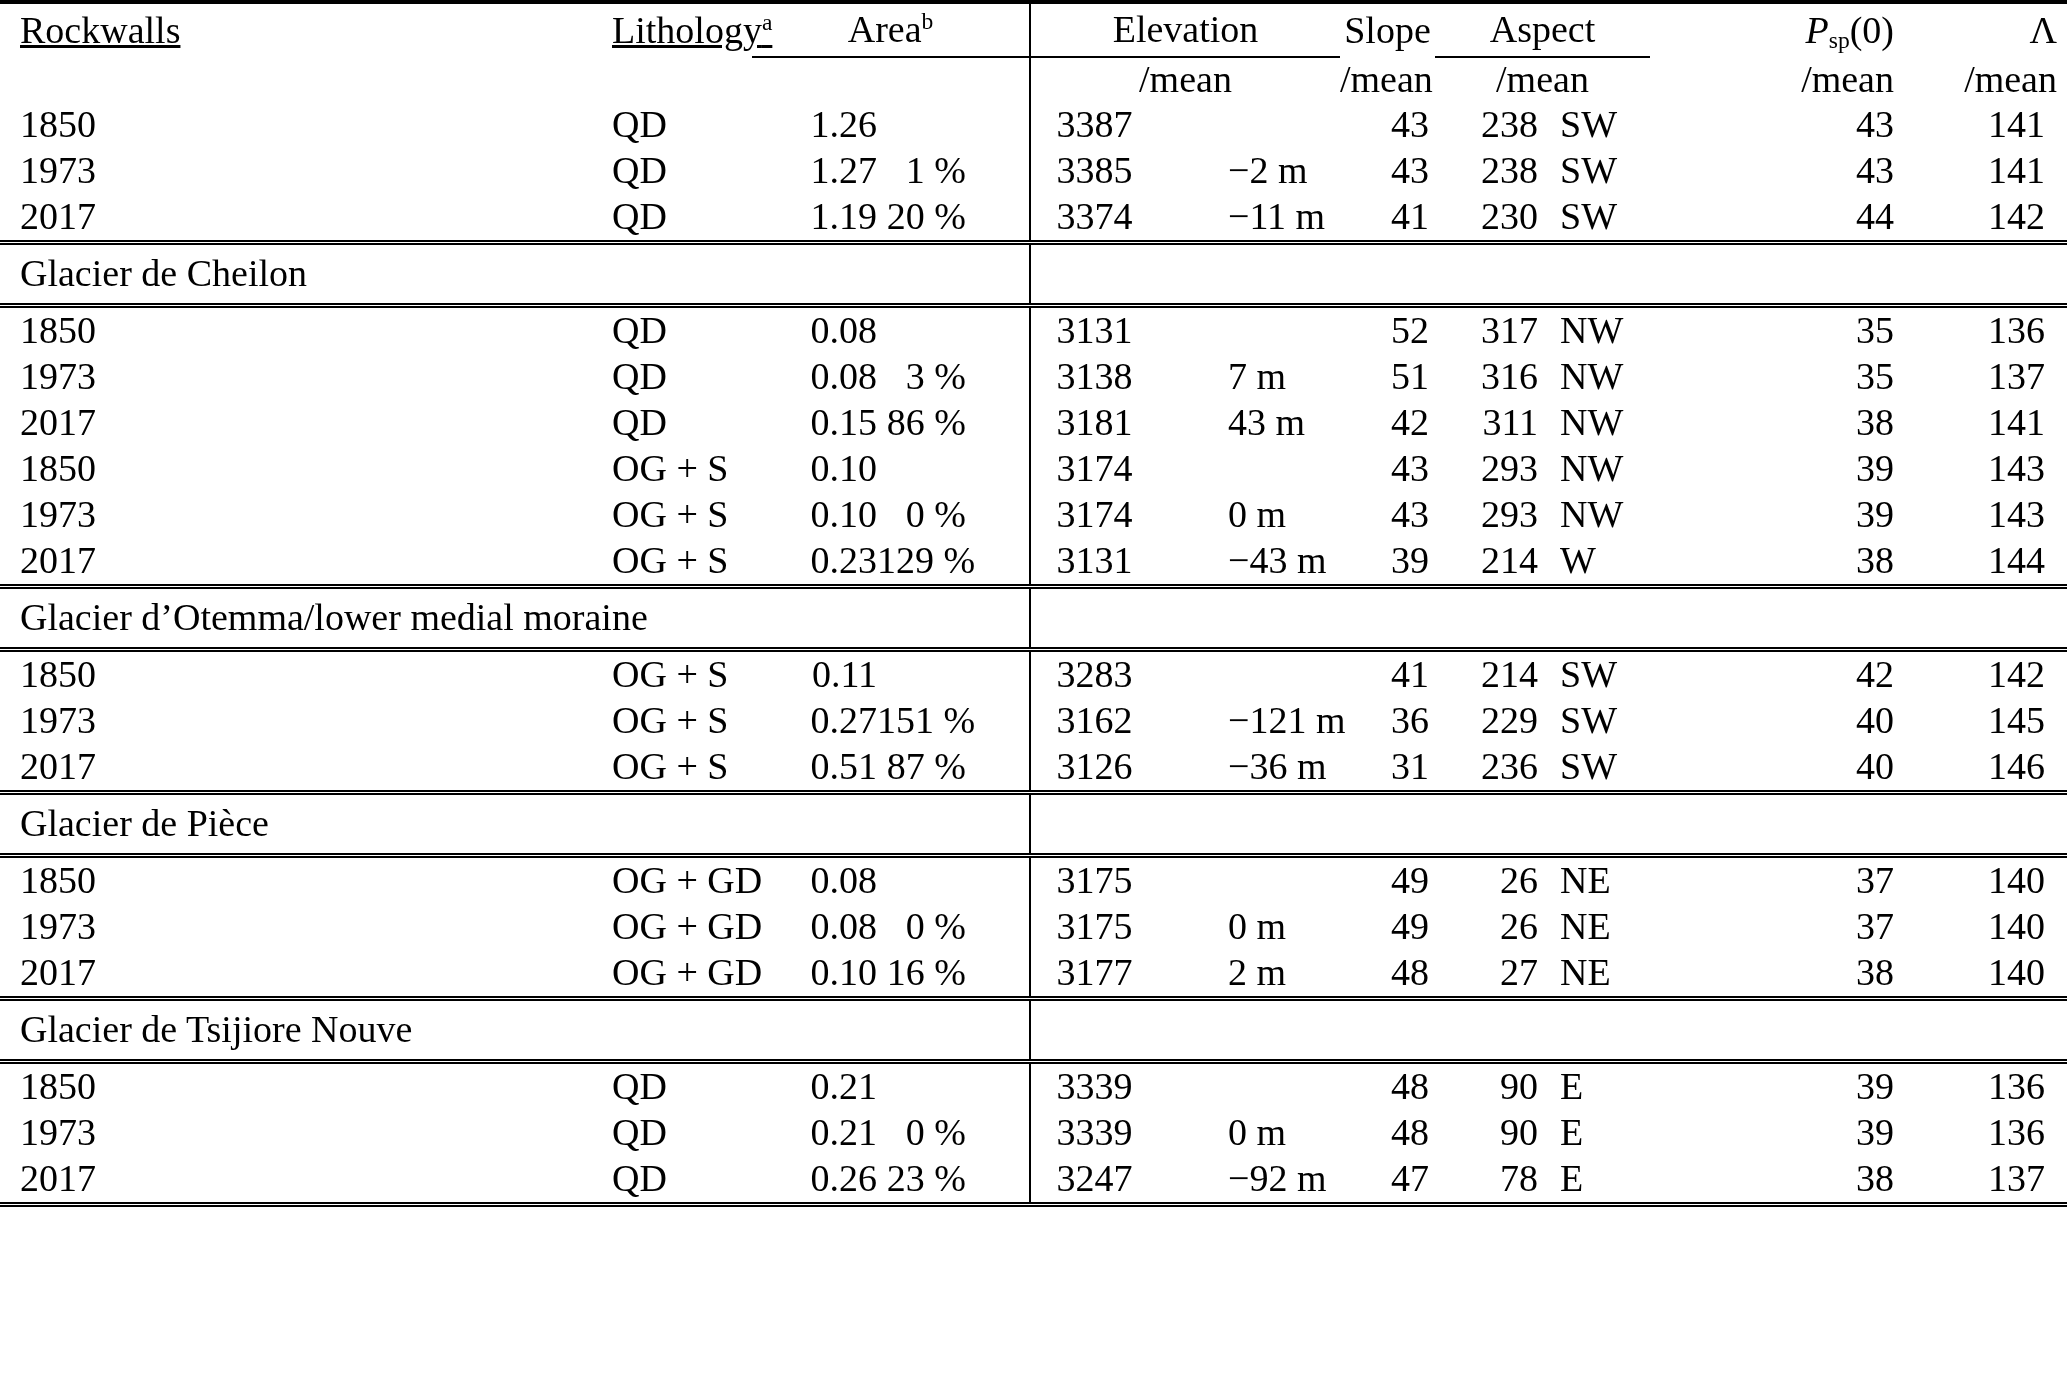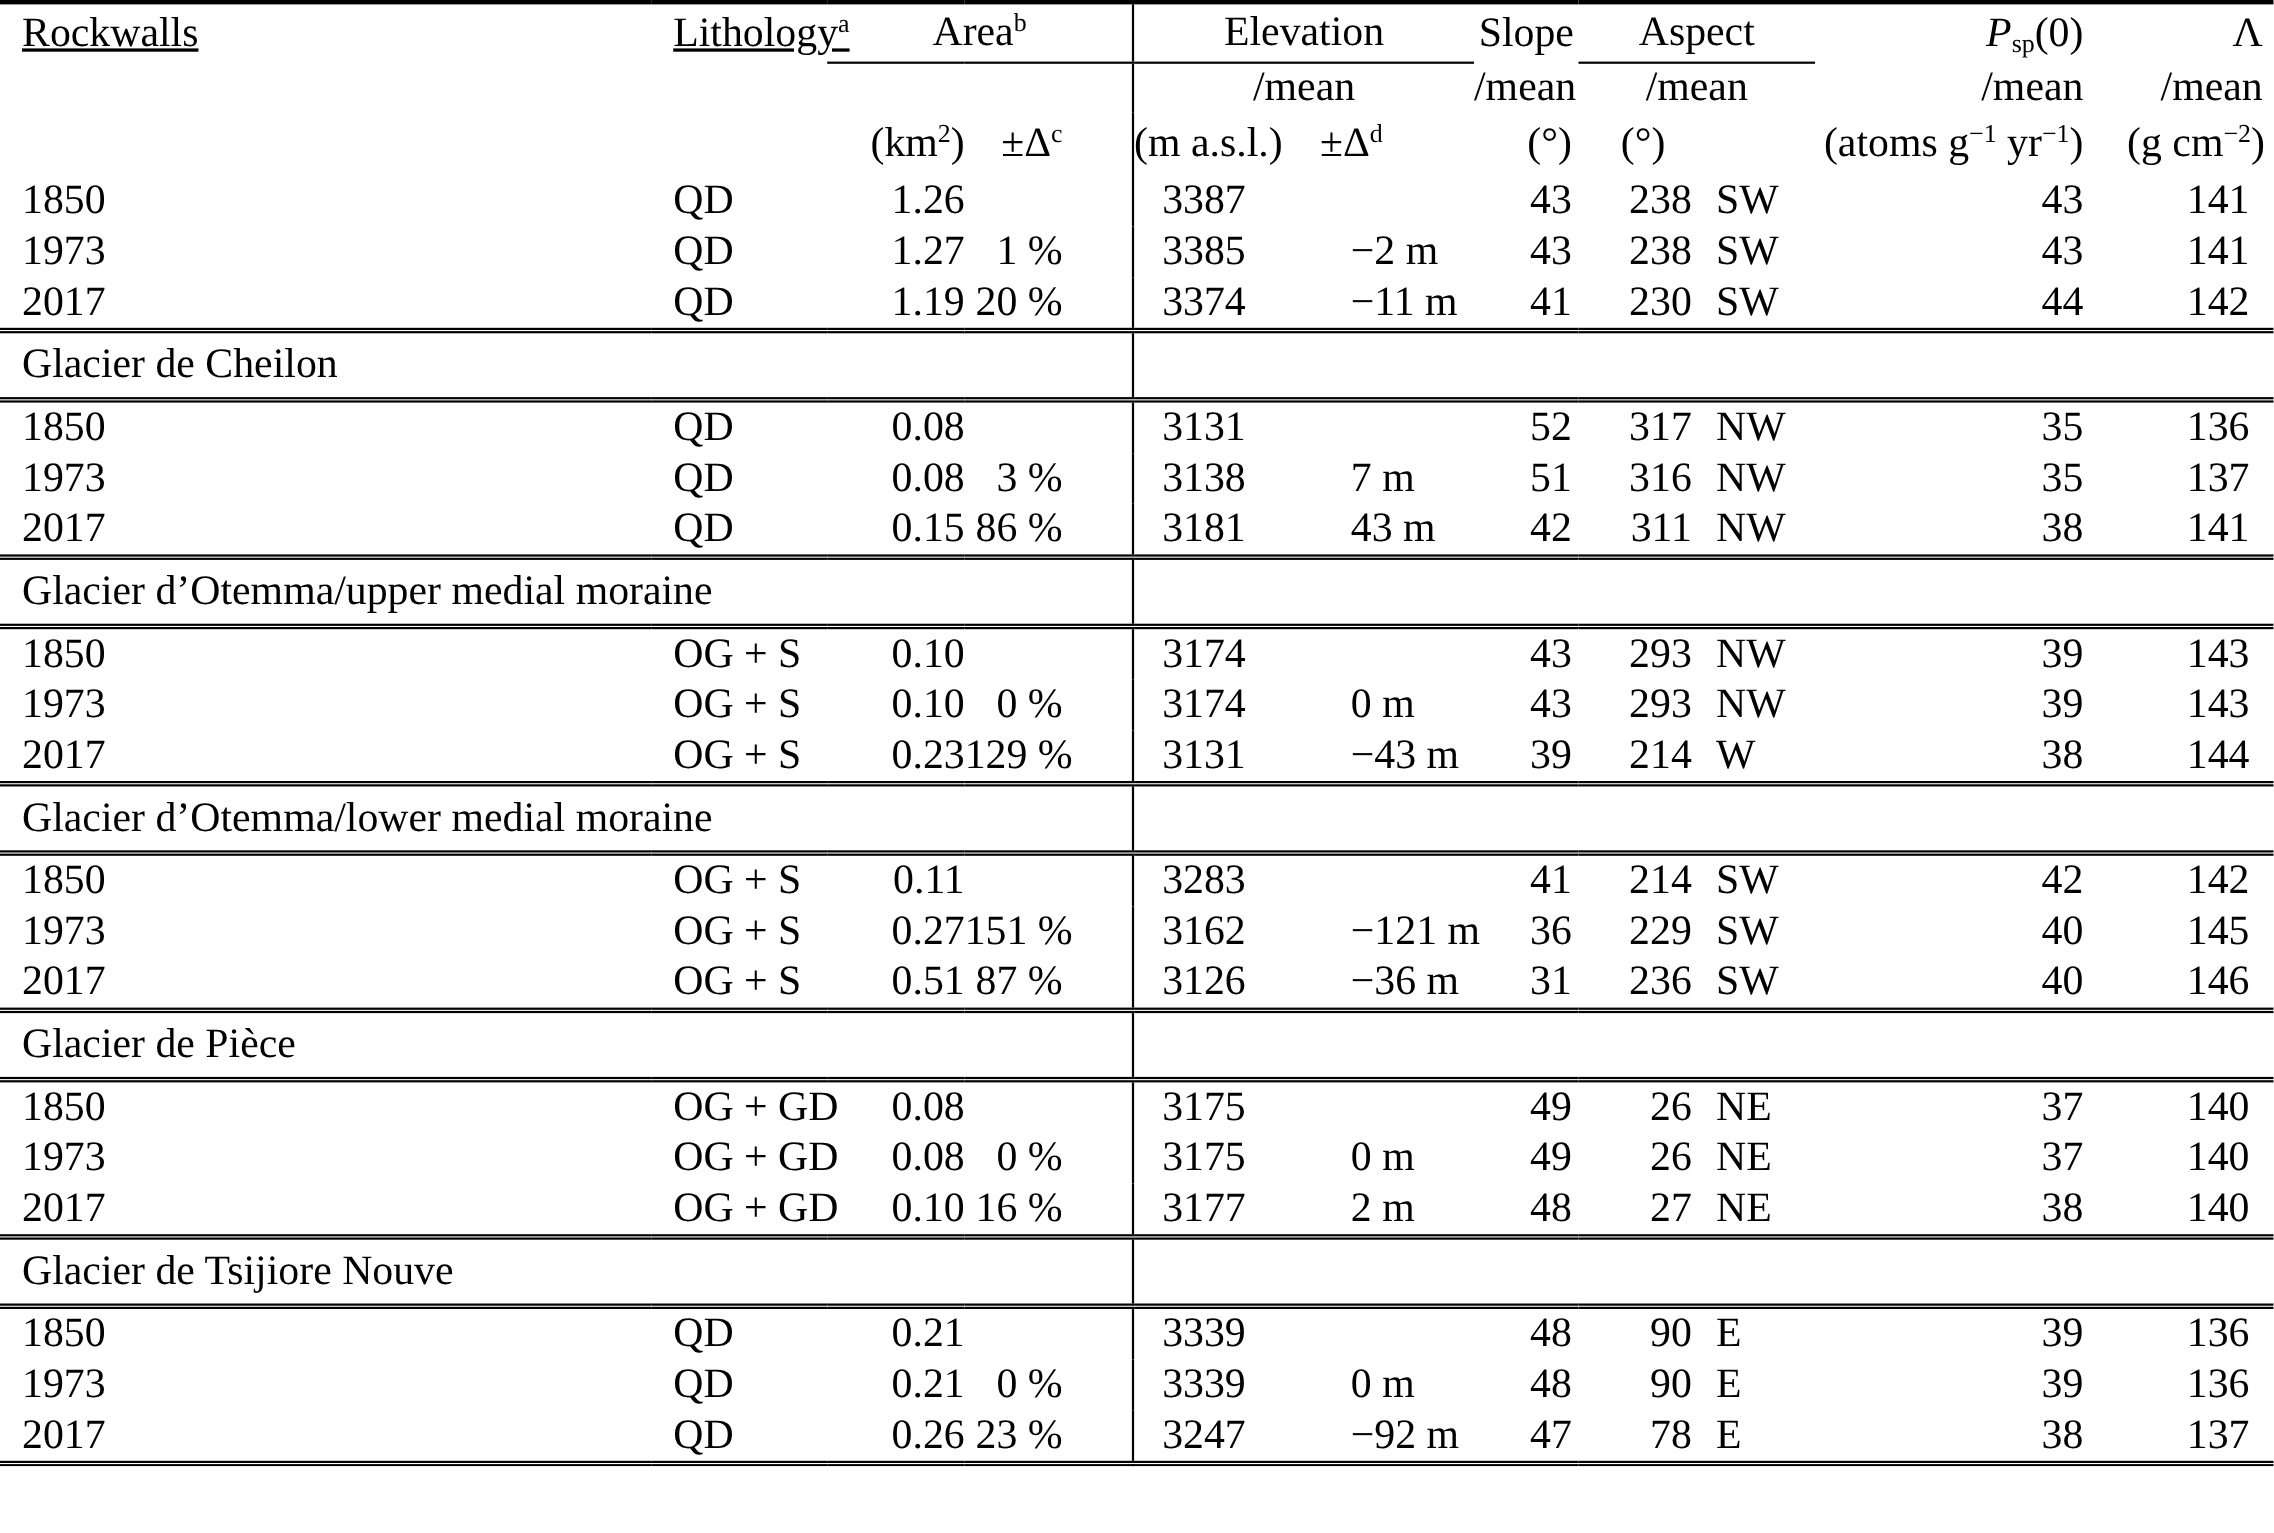--- a/index.html
+++ b/index.html
@@ -103,33 +103,20 @@
     <tr class="h2">
       <th></th>
       <th></th>
       <th colspan="2"></th>
       <th class="C vbar" colspan="2">/mean</th>
       <th class="R pr6">/mean</th>
       <th class="C" colspan="2">/mean</th>
       <th class="R pr6">/mean</th>
       <th class="R pr10">/mean</th>
     </tr>
-    <tr class="h3">
-      <th></th>
-      <th></th>
-      <th class="R">(km<sup>2</sup>)</th>
-      <th class="R pr63">±Δ<sup>c</sup></th>
-      <th class="R pr15 vbar">(m a.s.l.)</th>
-      <th class="L pl30">±Δ<sup>d</sup></th>
-      <th class="R pr6">(°)</th>
-      <th class="R pr26">(°)</th>
-      <th></th>
-      <th class="R pr6">(atoms g<sup>−1</sup> yr<sup>−1</sup>)</th>
-      <th class="R pr8">(g cm<sup>−2</sup>)</th>
-    </tr>
   </thead>
 
   <tbody>
 
   <tr class="data-row">
     <td class="c-year">1850</td>
     <td class="c-lith">QD</td>
     <td class="c-area">1.26</td>
     <td class="c-aread"></td>
     <td class="c-elev vbar">3387</td>
@@ -213,24 +200,20 @@
     <td class="c-elevd">43 m</td>
     <td class="c-slope">42</td>
     <td class="c-aspect">311</td>
     <td class="c-dir">NW</td>
     <td class="c-psp">38</td>
     <td class="c-lambda">141</td>
   </tr>
 </tbody>
 
   <tbody>
-    <tr class="section-row">
-      <td colspan="4" class="section-name">Glacier d’Otemma/upper medial moraine</td>
-      <td colspan="7" class="vbar"></td>
-    </tr>
 
   <tr class="data-row">
     <td class="c-year">1850</td>
     <td class="c-lith">OG + S</td>
     <td class="c-area">0.10</td>
     <td class="c-aread"></td>
     <td class="c-elev vbar">3174</td>
     <td class="c-elevd"></td>
     <td class="c-slope">43</td>
     <td class="c-aspect">293</td>

